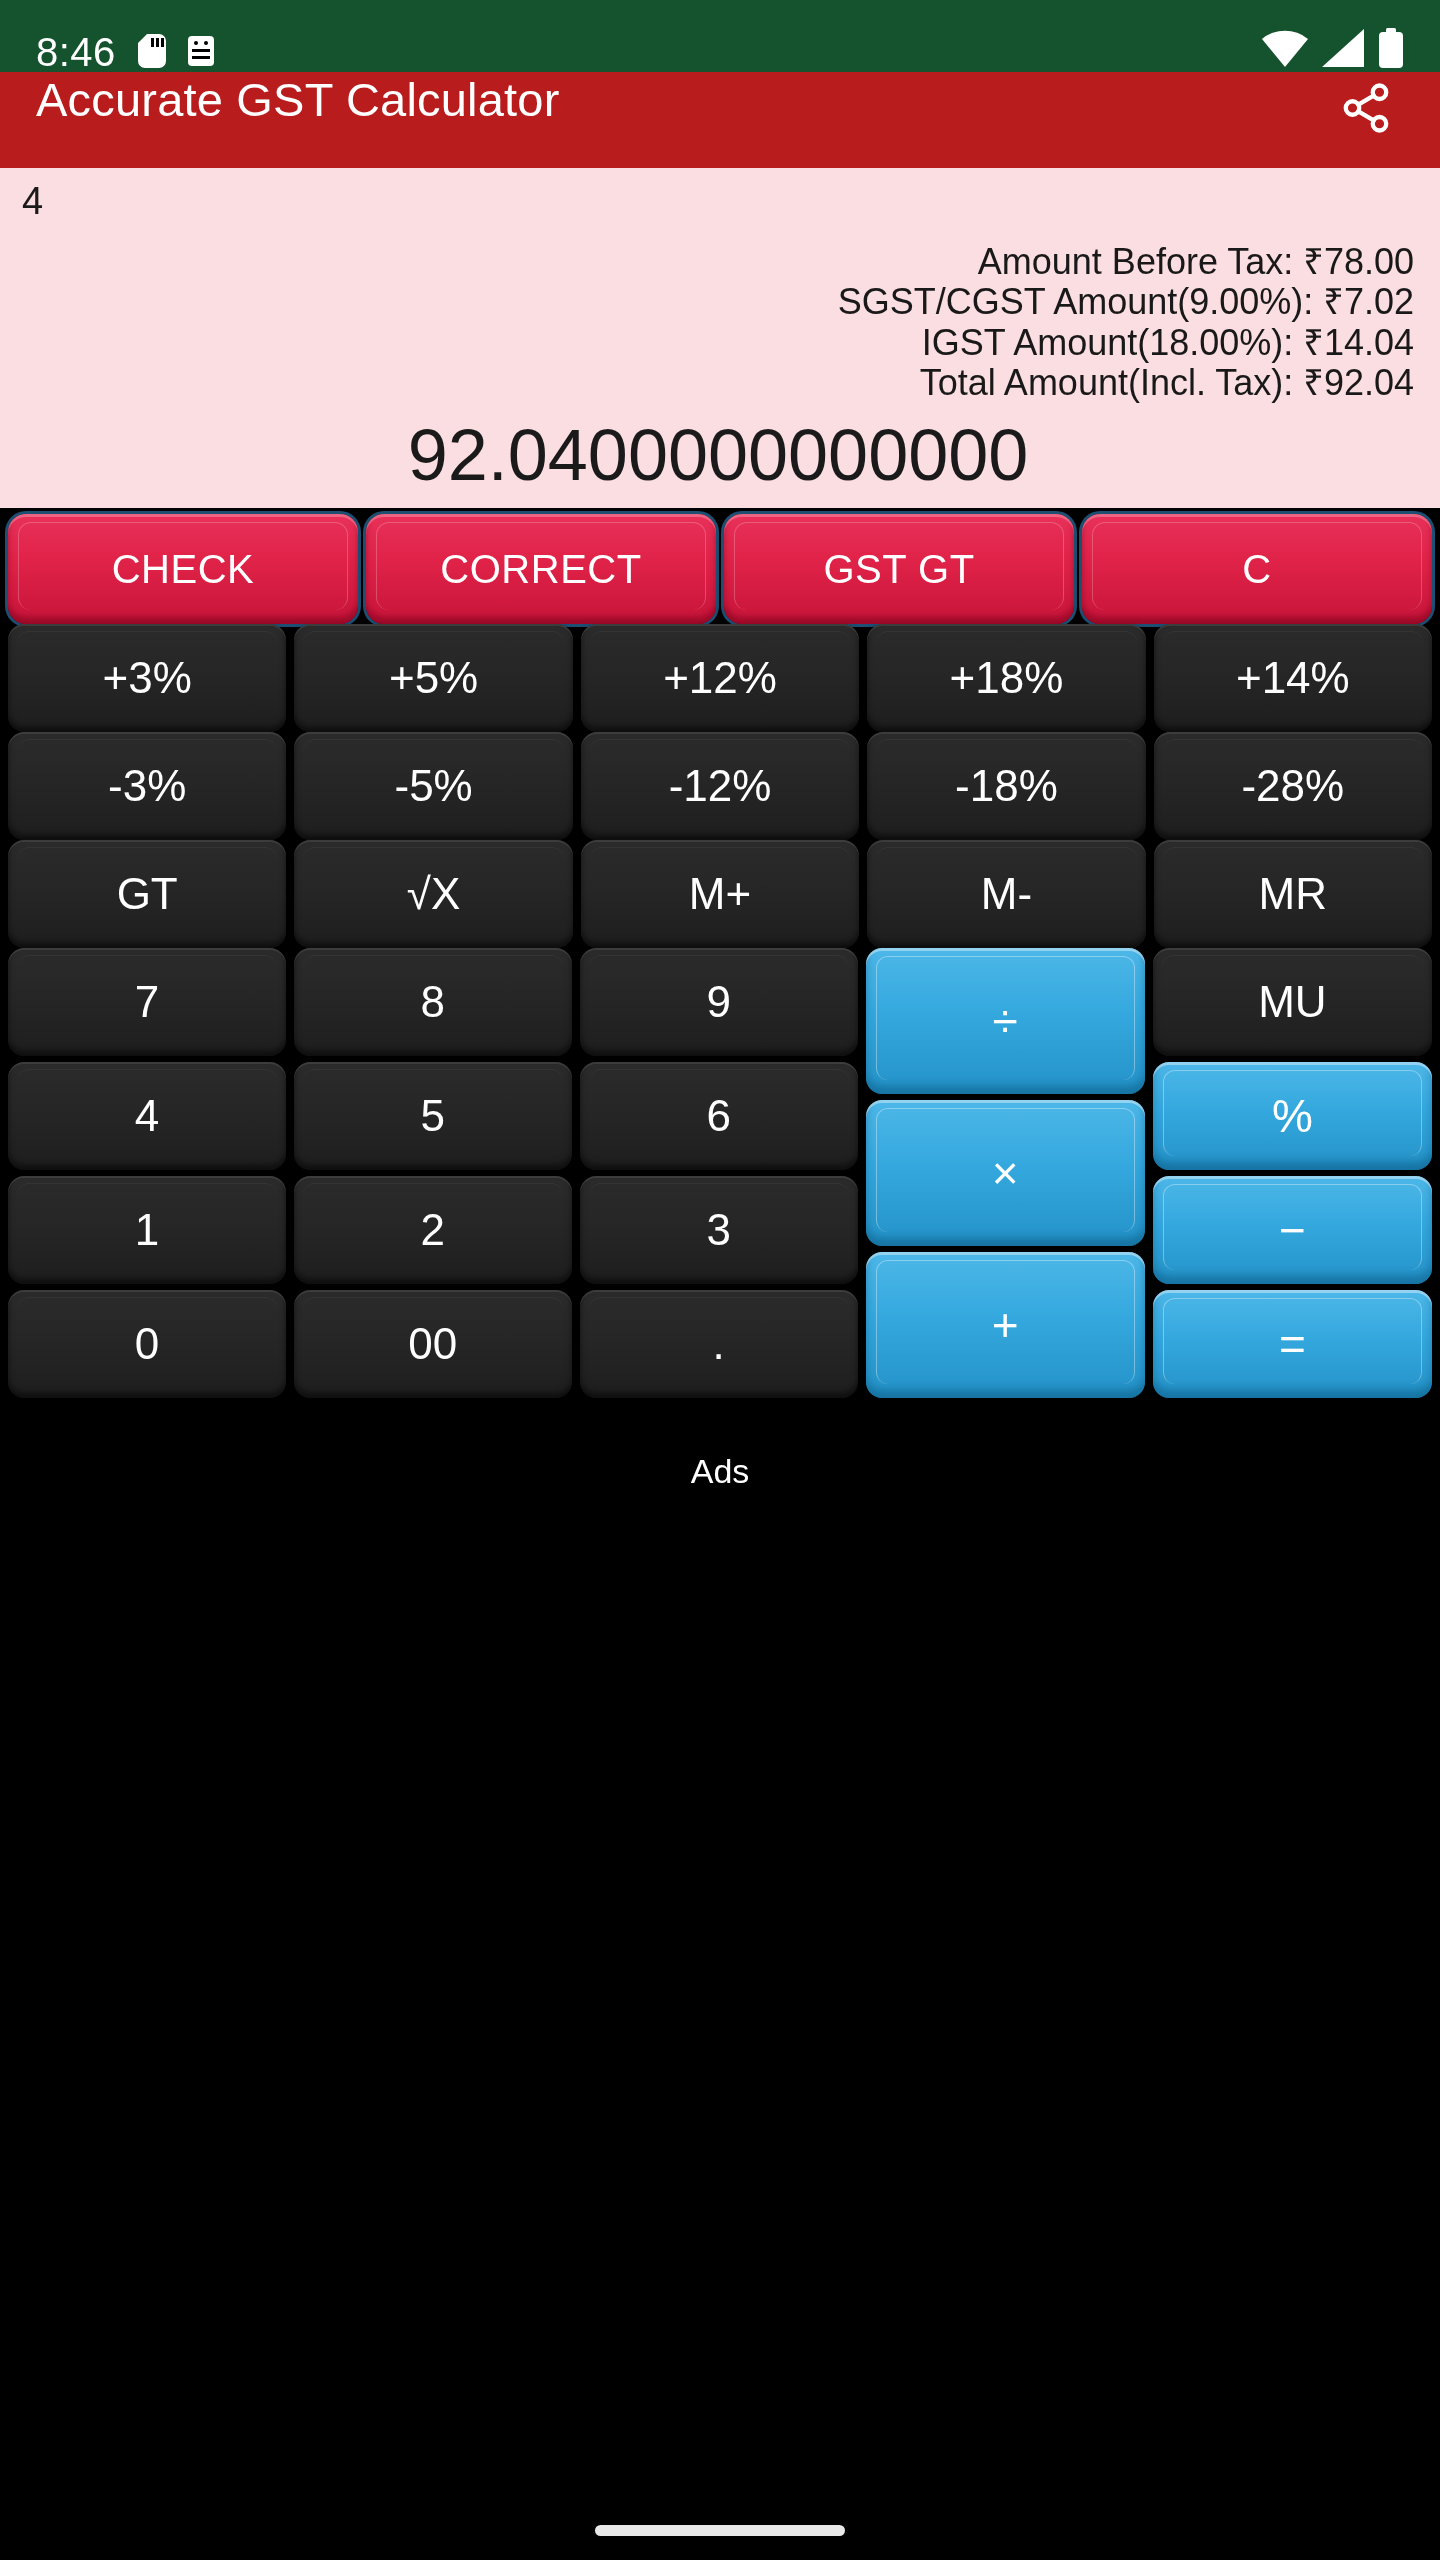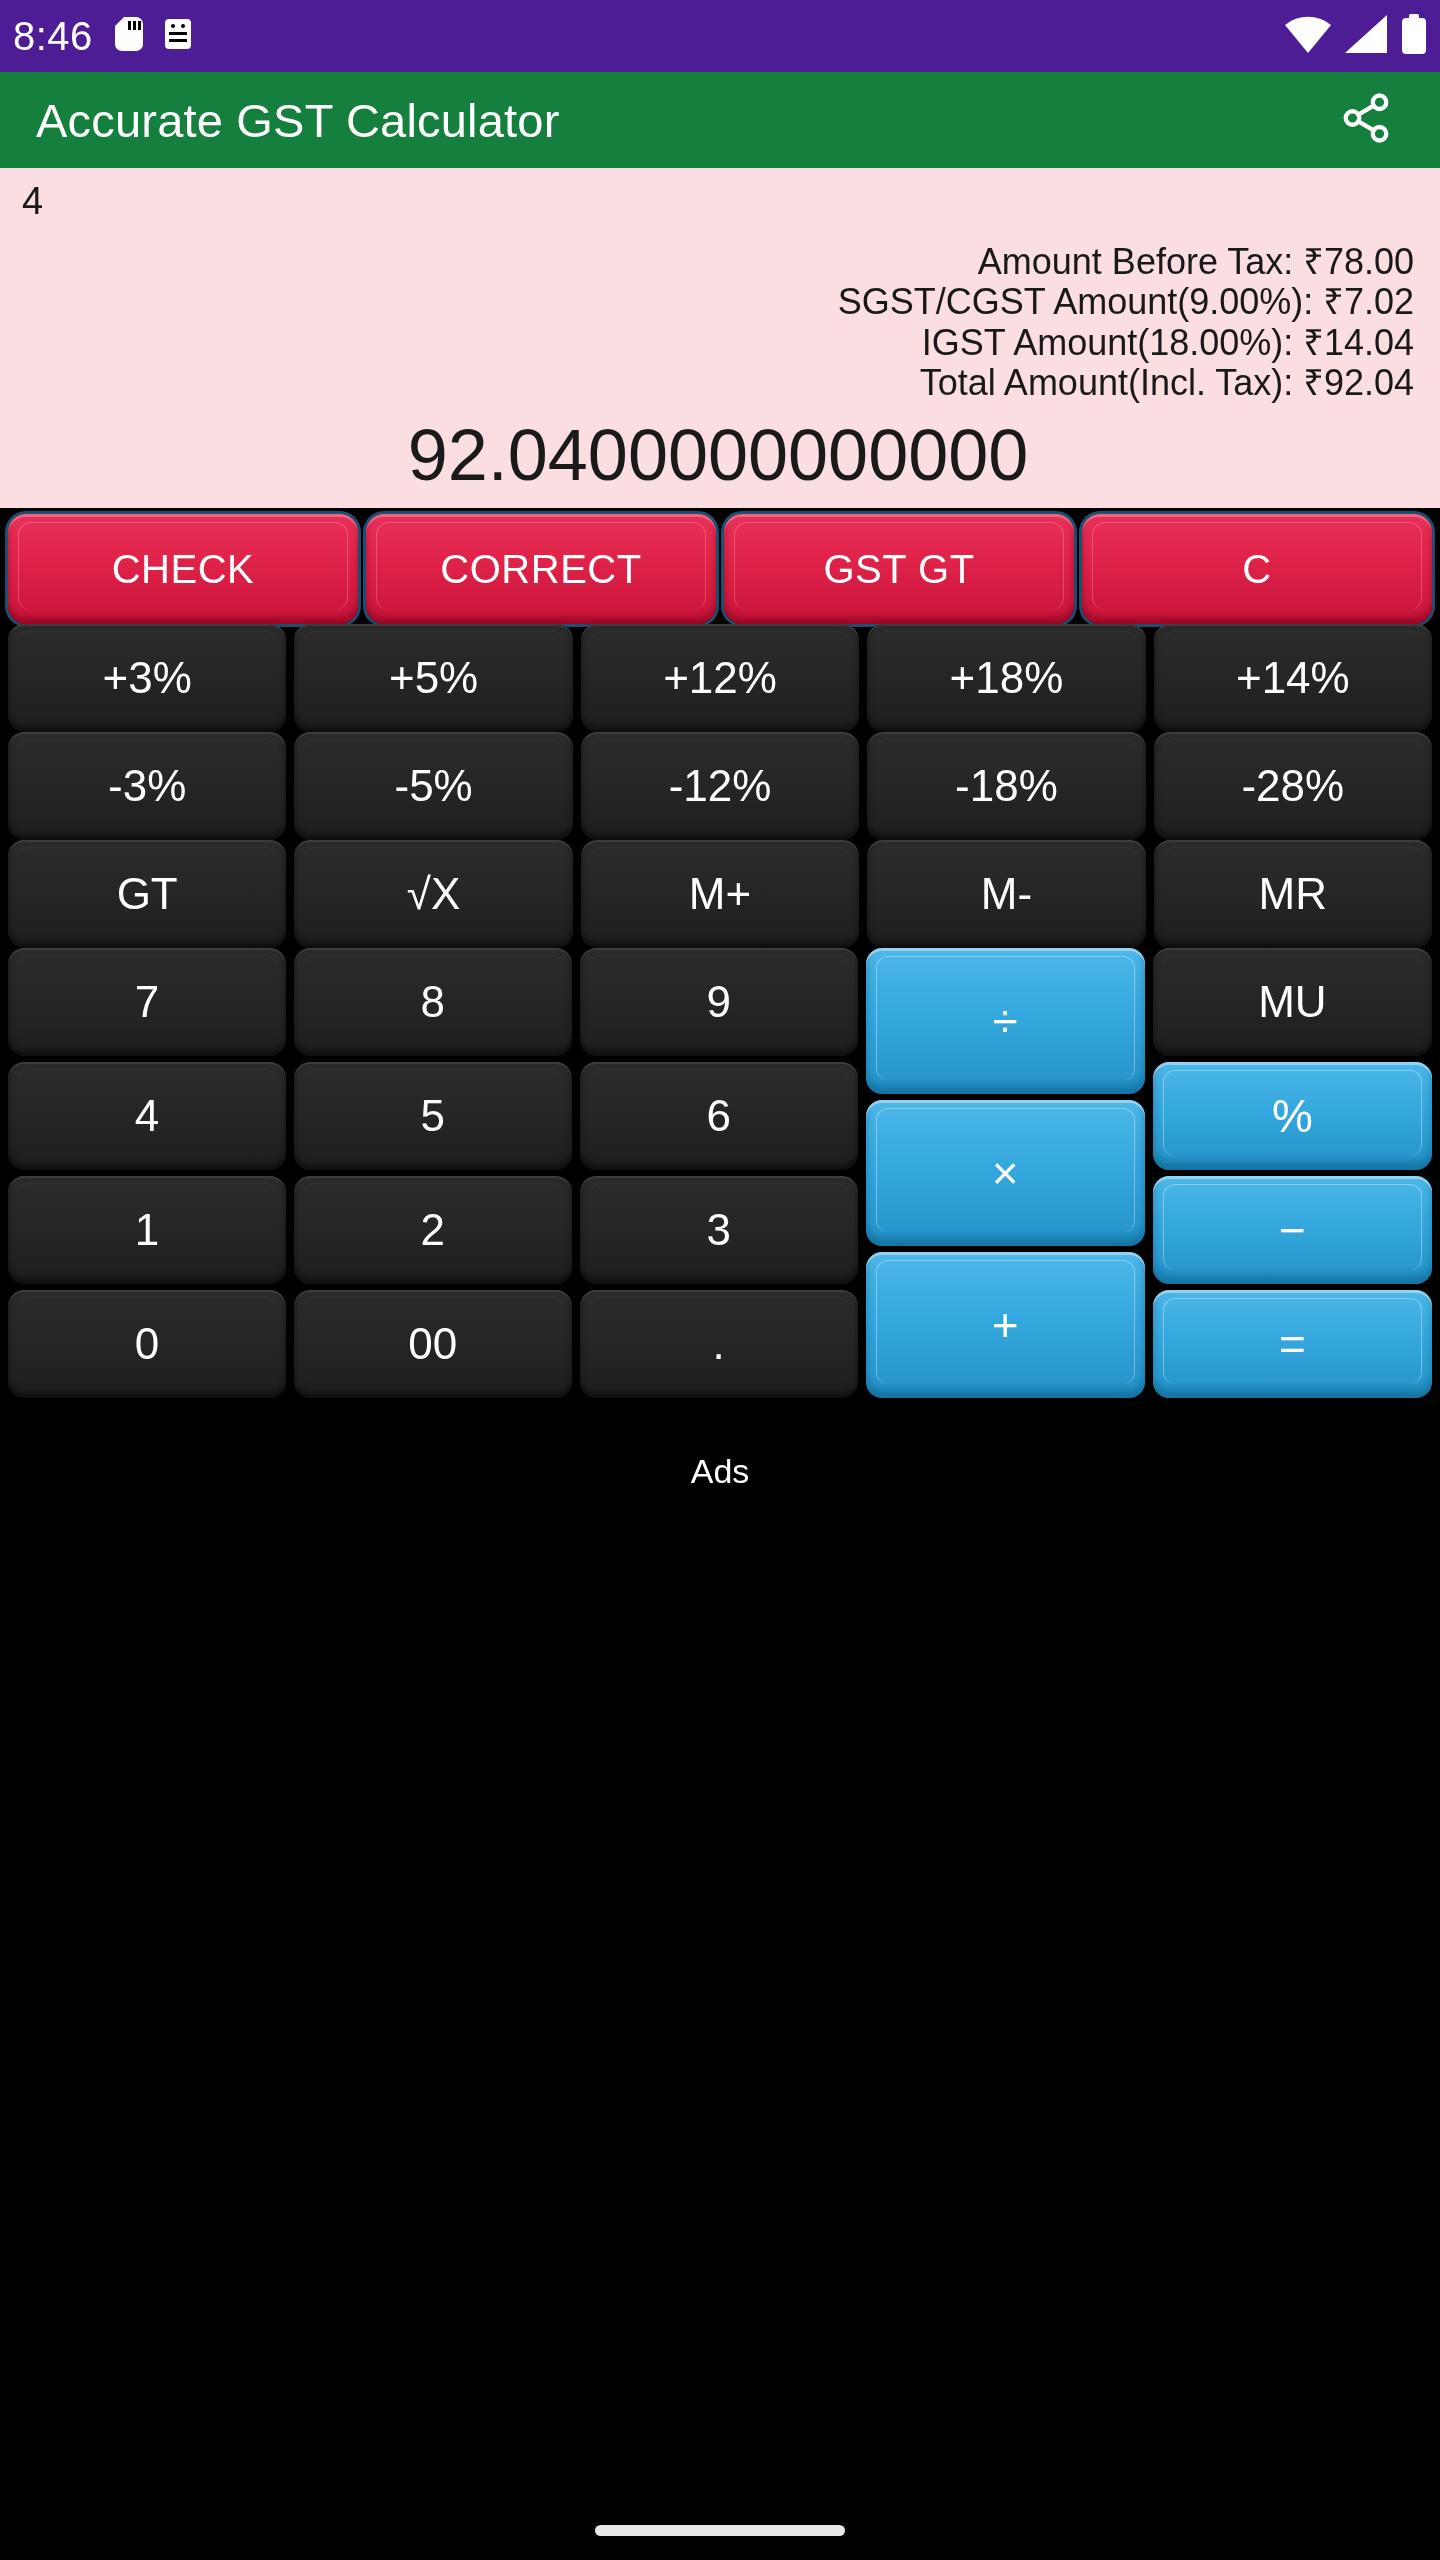--- a/index.html
+++ b/index.html
@@ -6,38 +6,38 @@
   html, body {
     width:1440px; height:2560px;
     background:#000;
     font-family:"Liberation Sans", sans-serif;
     overflow:hidden;
   }
 
   
   #status-bar{
     height:72px; width:100%;
-    display:flex; align-items:center;
-    padding:0 13px;
-    background:#4c1d95; color:#fff;
+    display:flex; align-items:flex-end;
+    padding:0 36px;
+    background:#14532d; color:#fff;
   }
   #status-time{
     font-size:40px; letter-spacing:0.5px; font-weight:400;
     line-height:1;
   }
   #status-left-icons{ display:flex; align-items:center; gap:22px; margin-left:22px; }
   #status-right-icons{ margin-left:auto; display:flex; align-items:center; gap:14px; }
   .sicon{ display:block; }
 
   
   #app-bar{
     height:96px; width:100%;
-    display:flex; align-items:center;
+    display:flex; align-items:flex-start;
     padding:0 36px;
-    background:#15803d;
+    background:#b91c1c;
     gap:8px;
   }
   #app-title{
     color:#fff; font-size:47px; font-weight:400; letter-spacing:0.2px;
     white-space:nowrap;
   }
   #share-button{
     margin-left:auto; width:76px; height:76px;
     display:flex; align-items:center; justify-content:center;
   }

